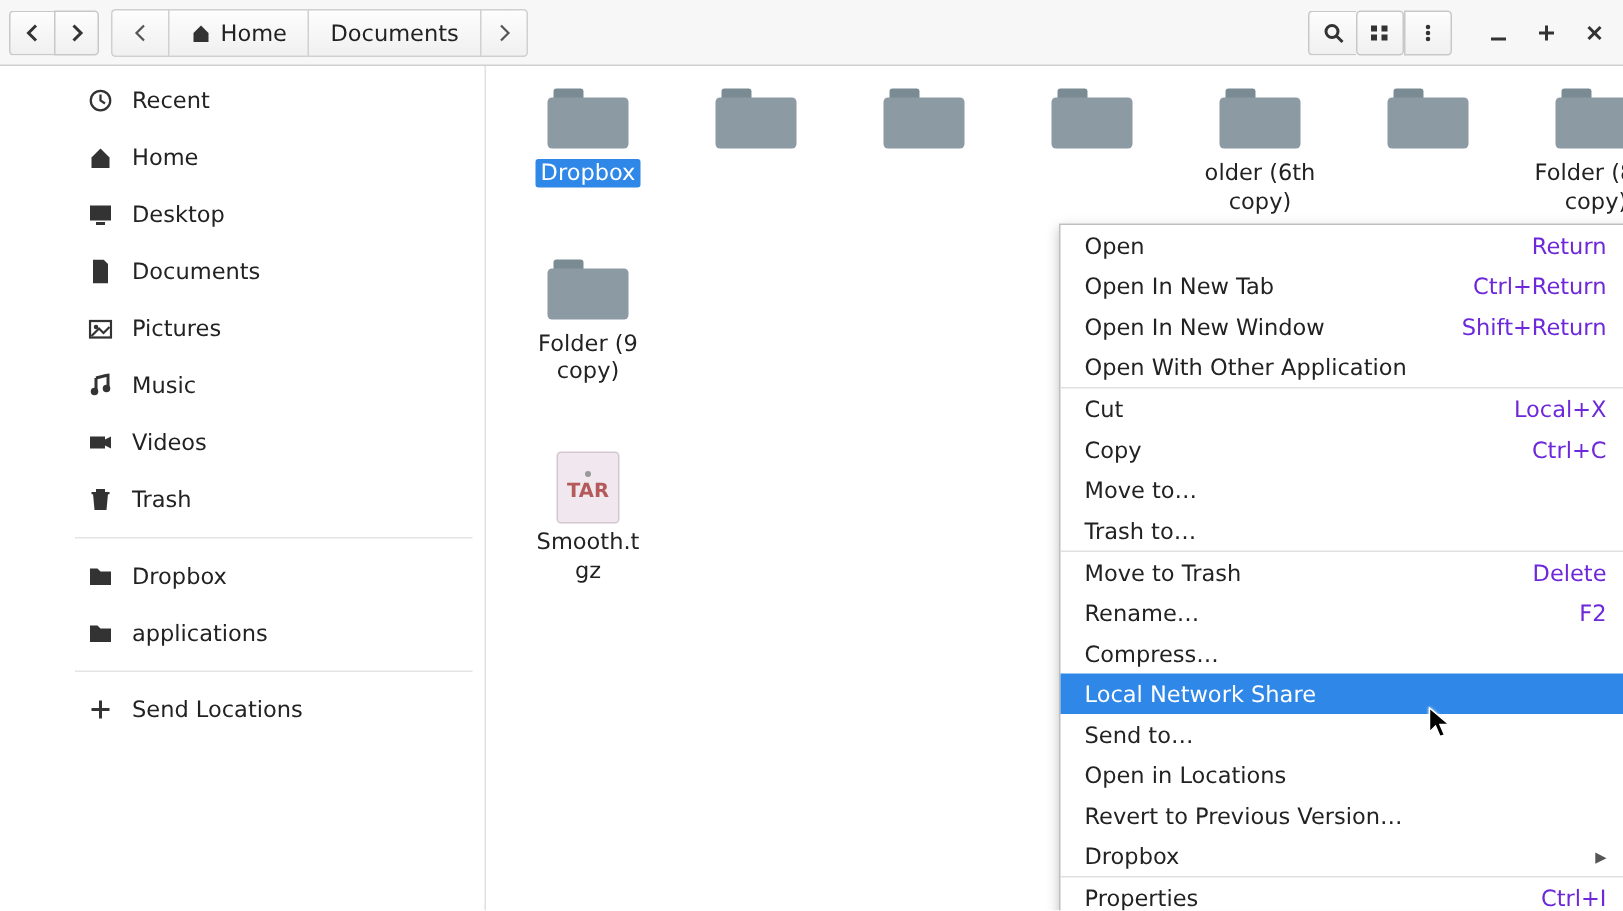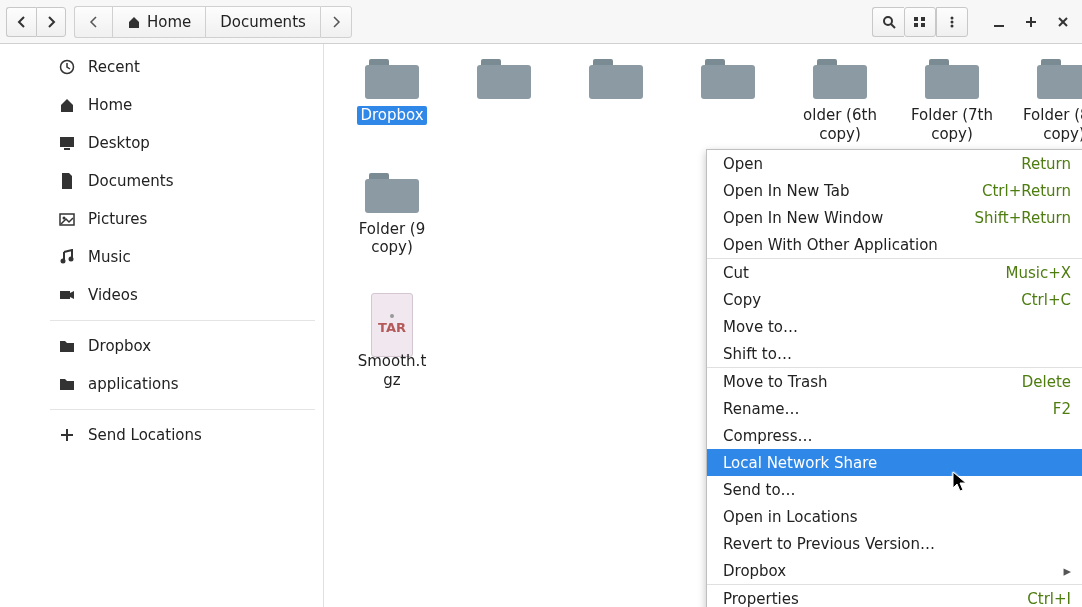--- a/index.html
+++ b/index.html
@@ -32,33 +32,33 @@
 .content { flex: 1; position: relative; padding: 12px 12px; overflow:hidden;}
 .grid { display: grid; grid-template-columns: repeat(7, 112px); gap: 18px 0; }
 .item { display:flex; flex-direction:column; align-items:center; text-align:center; cursor:pointer;}
 .item .thumb { width: 56px; height: 46px; display:flex; align-items:center; justify-content:center;}
 .folder-icon { width: 54px; height: 40px; position:relative;}
 .folder-icon::before { content:""; position:absolute; top:0; left:4px; width:20px; height:8px; background:#7a8b93; border-radius:2px 2px 0 0;}
 .folder-icon::after { content:""; position:absolute; top:6px; left:0; right:0; bottom:0; background:#8b9aa3; border-radius:3px;}
 .item .label { font-size: 15px; margin-top: 4px; line-height: 1.25; max-width: 100px; }
 .item.selected .label { background:#2f87e7; color:#fff; border-radius:2px; padding:0 3px;}
 
-.tar-icon { width:42px; height:64px; background:#f0e8ee; border:1px solid #d4c7d2; border-radius:3px; display:flex; flex-direction:column; align-items:center; justify-content:center; gap:2px;}
+.tar-icon { width:42px; height:48px; background:#f0e8ee; border:1px solid #d4c7d2; border-radius:3px; display:flex; flex-direction:column; align-items:center; justify-content:center; gap:2px;}
 .tar-icon .dot { width:4px;height:4px;background:#999;border-radius:50%;}
 .tar-icon .txt { color:#b45a5a; font-weight:bold; font-size:13px;}
 .zip-icon { width:42px; height:48px; background:#e4dad1; border:1px solid #d0c4b8; border-radius:3px; display:flex; flex-direction:column; align-items:center; justify-content:center; gap:2px;}
 .zip-icon .txt { color:#6a5a4a; font-weight:bold; font-size:13px;}
 .png-thumb { width:54px; height:54px; border:1px solid #ccc; border-radius:4px; background:#fff; display:flex; flex-direction:column; align-items:center; justify-content:space-around; padding:4px;}
 .exe-icon { width:50px; height:50px; background:#8b9aa3; border-radius:4px; display:flex; align-items:center; justify-content:center;}
 .gear { width:30px; height:30px; }
 
 
 .ctx { position:absolute; left: 382px; top: 105px; width: 382px; background:#fff; border:1px solid #bfbfbf; box-shadow:0 3px 8px rgba(0,0,0,0.25); z-index:10;}
 .ctx-item { display:flex; align-items:center; justify-content:space-between; height:27px; padding:0 16px; cursor:pointer;gap:12px;}
-.ctx-item .accel { color:#4d7c0f;}
+.ctx-item .accel { color:#6d28d9;}
 .ctx-item.sel { background:#2f87e7; color:#fff;}
 .ctx-sep { height:1px; background:#e0e0e0;}
 .ctx-item.submenu::after { content:"▸"; color:#555; margin-left:8px;}
 
 .cursor { position:absolute; left:628px; top:427px; z-index:20; width:16px; height:22px;}
 .cursor svg { filter: drop-shadow(0 0 1px #fff);}
 
 .statusbar { position:absolute; right:0; bottom:0; background:#f9f9f9; border:1px solid #d0d0d0; border-right:none; border-bottom:none; padding:4px 10px; font-size:15px;}
 
 svg { display:block; }
@@ -207,20 +207,30 @@
       </div>
       <div class="side-item">
         <span class="icon">
           <svg width="16" height="16">
             <rect x="1" y="4" width="10" height="8" fill="#333"></rect>
             <path d="M11 6 L15 4 V12 L11 10 Z" fill="#333"></path>
           </svg>
         </span>
         <span>Videos</span>
       </div>
+      <div class="side-item">
+        <span class="icon">
+          <svg width="16" height="16">
+            <path d="M3 4 H13 L12 15 H4 Z" fill="#333"></path>
+            <rect x="5" y="1" width="6" height="2" fill="#333"></rect>
+            <rect x="2" y="3" width="12" height="1.5" fill="#333"></rect>
+          </svg>
+        </span>
+        <span>Trash</span>
+      </div>
       <div class="side-sep"></div>
       <div class="side-item">
         <span class="icon">
           <svg width="16" height="14">
             <path d="M1 2 H6 L8 4 H15 V13 H1 Z" fill="#333"></path>
           </svg>
         </span>
         <span>Dropbox</span>
       </div>
       <div class="side-item">
@@ -271,21 +281,20 @@
         <div class="item">
           <div class="thumb">
             <div class="folder-icon"></div>
           </div>
           <div class="label">older (6th copy)</div>
         </div>
         <div class="item">
           <div class="thumb">
             <div class="folder-icon"></div>
           </div>
-          <div class="label">Folder (7th copy)</div>
         </div>
         <div class="item">
           <div class="thumb">
             <div class="folder-icon"></div>
           </div>
           <div class="label">Folder (8th copy)</div>
         </div>
       </div>
     <div class="grid" id="grid2" style="margin-top:26px;">
         <div class="item">
@@ -368,32 +377,32 @@
           <span>Open In New Window</span>
           <span class="accel">Shift+Return</span>
         </div>
         <div class="ctx-item">
           <span>Open With Other Application</span>
           <span></span>
         </div>
         <div class="ctx-sep"></div>
         <div class="ctx-item">
           <span>Cut</span>
-          <span class="accel">Music+X</span>
+          <span class="accel">Local+X</span>
         </div>
         <div class="ctx-item">
           <span>Copy</span>
           <span class="accel">Ctrl+C</span>
         </div>
         <div class="ctx-item">
           <span>Move to…</span>
           <span></span>
         </div>
         <div class="ctx-item">
-          <span>Shift to…</span>
+          <span>Trash to…</span>
           <span></span>
         </div>
         <div class="ctx-sep"></div>
         <div class="ctx-item">
           <span>Move to Trash</span>
           <span class="accel">Delete</span>
         </div>
         <div class="ctx-item">
           <span>Rename…</span>
           <span class="accel">F2</span>

